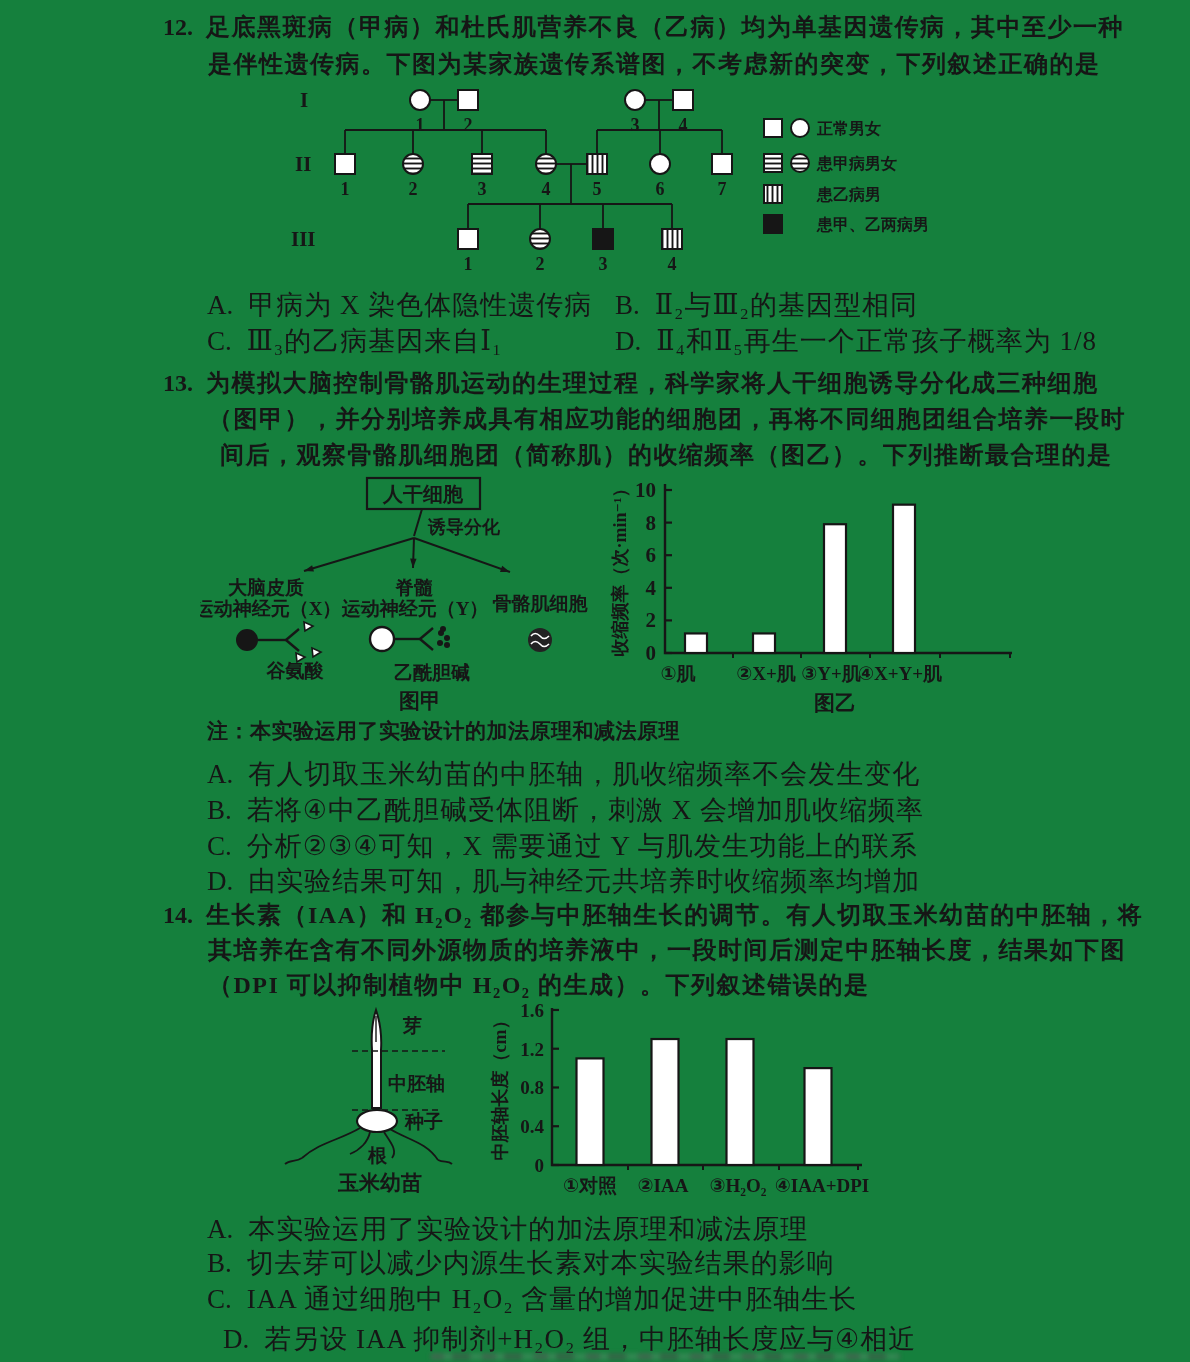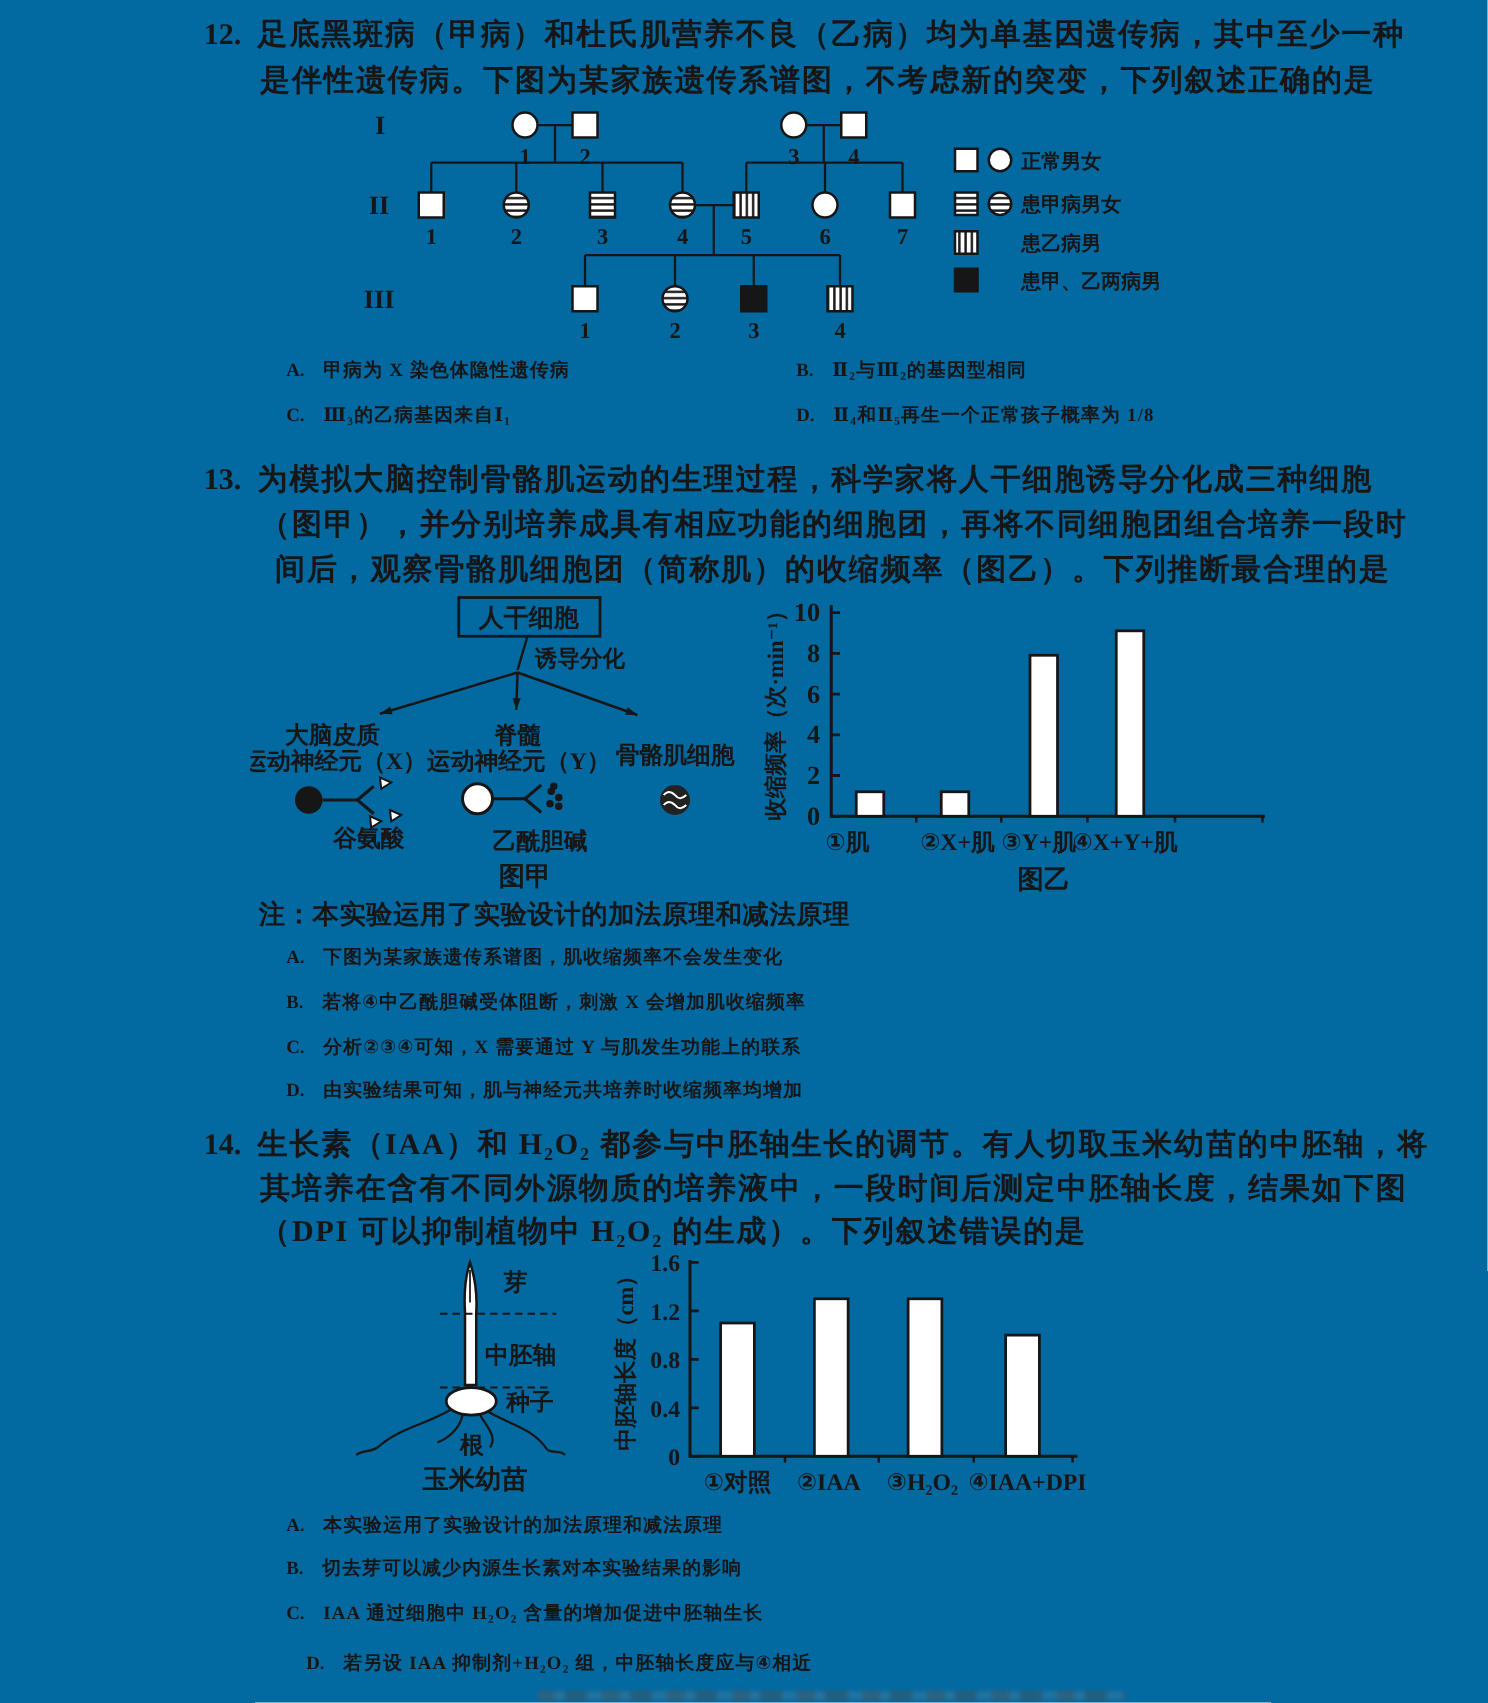--- a/index.html
+++ b/index.html
@@ -1,24 +1,24 @@
 <!DOCTYPE html>
 <html><head>
 <meta charset="utf-8">
 <style>
   html,body{margin:0;padding:0;background:#e8e8e8;}
   .page{
     position:relative;width:1190px;height:1362px;margin:0 auto;
-    background:#0369a1;color:#161616;overflow:hidden;
+    background:#15803d;color:#161616;overflow:hidden;
     font-family:"Liberation Serif","DejaVu Serif","DejaVu Sans",serif;
   }
   .abs{position:absolute;white-space:nowrap;}
   .qline{font-size:24px;font-weight:600;letter-spacing:1.5px;}
   .qnum{margin-right:13px;letter-spacing:0;}
-  .opt{font-size:15px;font-weight:700;letter-spacing:1px;margin-left:22px;}
+  .opt{font-size:27px;font-weight:400;letter-spacing:1px;}
   .ol{margin-right:15px;letter-spacing:0;}
   .note{font-size:21px;font-weight:700;letter-spacing:0.5px;}
   svg text{font-family:"Liberation Serif","DejaVu Serif","DejaVu Sans",serif;fill:#161616;}
   .ghost-line{
     background:repeating-linear-gradient(90deg,
       rgba(90,90,90,.55) 0 14px, rgba(150,150,150,.25) 14px 22px,
       rgba(80,80,80,.5) 22px 40px, rgba(160,160,160,.2) 40px 52px);
     filter:blur(2px);border-radius:3px;
   }
 </style>
@@ -194,21 +194,21 @@
         <text x="78" y="214" font-size="19" font-weight="700" text-anchor="middle">①肌</text>
         <text x="166" y="214" font-size="19" font-weight="700" text-anchor="middle">②X+肌</text>
         <text x="231" y="214" font-size="19" font-weight="700" text-anchor="middle">③Y+肌</text>
         <text x="300" y="214" font-size="19" font-weight="700" text-anchor="middle">④X+Y+肌</text>
         <text x="26" y="102" font-size="18" font-weight="700" text-anchor="middle" transform="rotate(-90 26 102)">收缩频率（次·min⁻¹）</text>
         <text x="235" y="244" font-size="21" font-weight="700" text-anchor="middle">图乙</text>
       </svg>
 
     <div class="abs note" style="left:207px;top:717px">注：本实验运用了实验设计的加法原理和减法原理</div>
 
-    <div class="abs opt" style="left:207px;top:756px"><span class="ol">A.</span><span>下图为某家族遗传系谱图，肌收缩频率不会发生变化</span></div>
+    <div class="abs opt" style="left:207px;top:756px"><span class="ol">A.</span><span>有人切取玉米幼苗的中胚轴，肌收缩频率不会发生变化</span></div>
     <div class="abs opt" style="left:207px;top:792px"><span class="ol">B.</span><span>若将④中乙酰胆碱受体阻断，刺激 X 会增加肌收缩频率</span></div>
     <div class="abs opt" style="left:207px;top:828px"><span class="ol">C.</span><span>分析②③④可知，X 需要通过 Y 与肌发生功能上的联系</span></div>
     <div class="abs opt" style="left:207px;top:863px"><span class="ol">D.</span><span>由实验结果可知，肌与神经元共培养时收缩频率均增加</span></div>
   </div>
 
   <div>
     <div class="abs qline" style="left:163px;top:899px">
       <span class="qnum">14.</span><span>生长素（IAA）和 H₂O₂ 都参与中胚轴生长的调节。有人切取玉米幼苗的中胚轴，将</span>
     </div>
     <div class="abs qline" style="left:208px;top:934px">其培养在含有不同外源物质的培养液中，一段时间后测定中胚轴长度，结果如下图</div>

